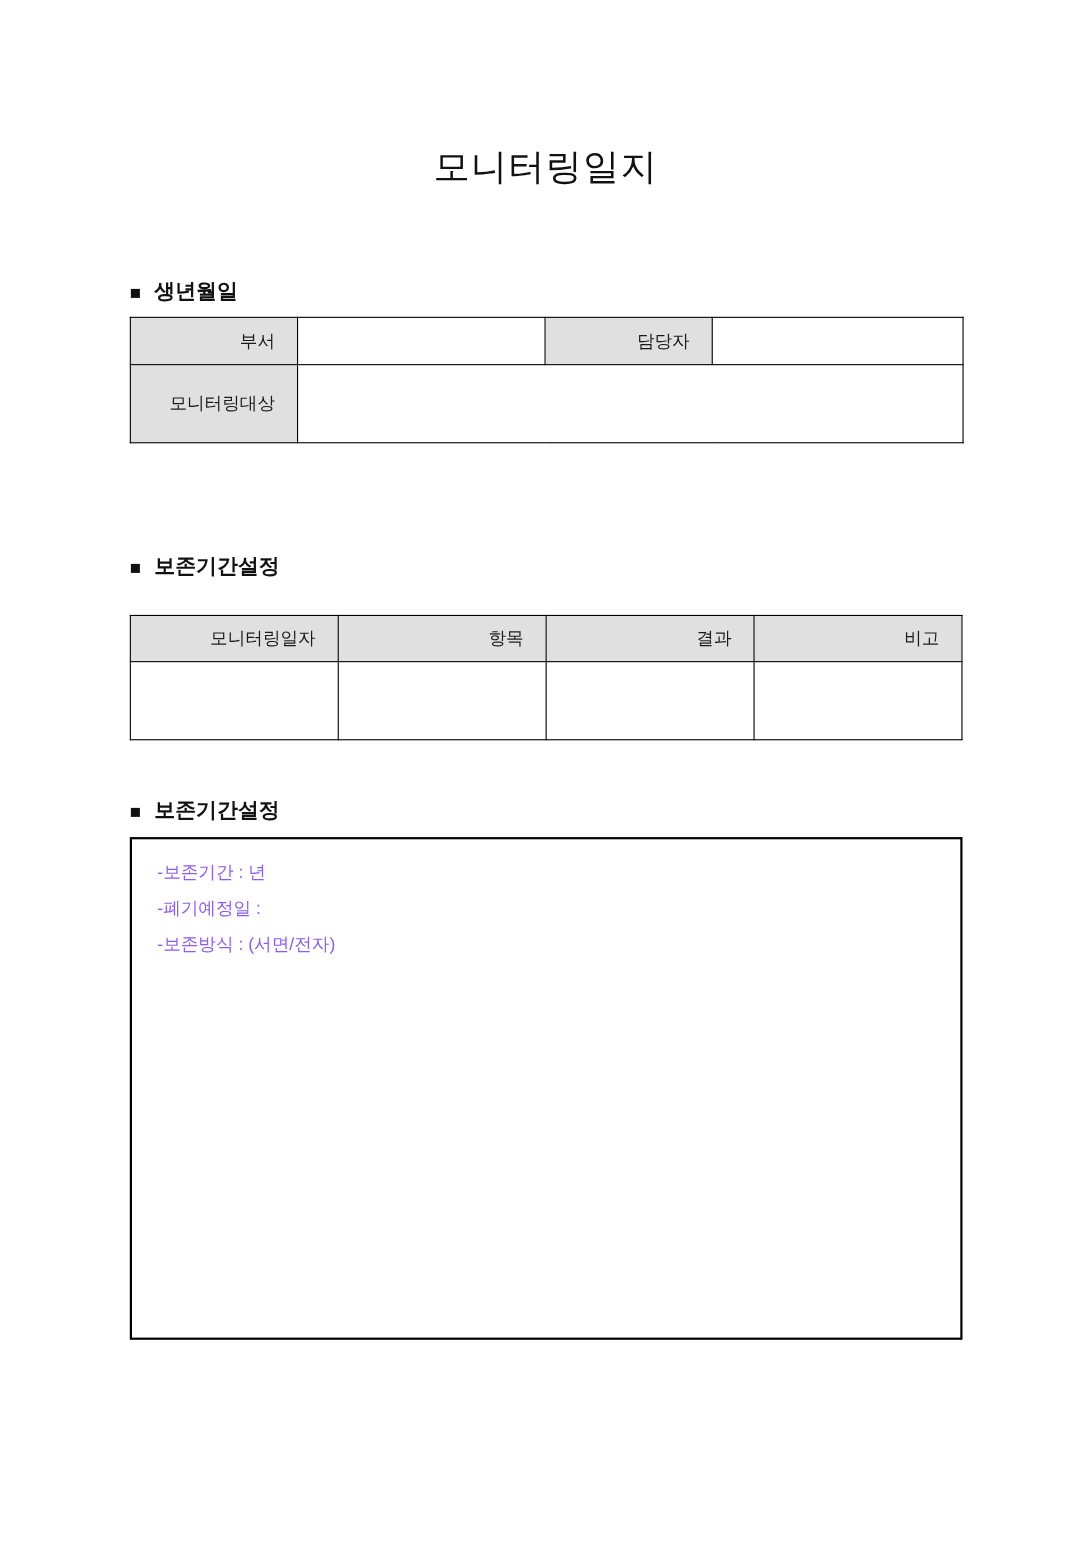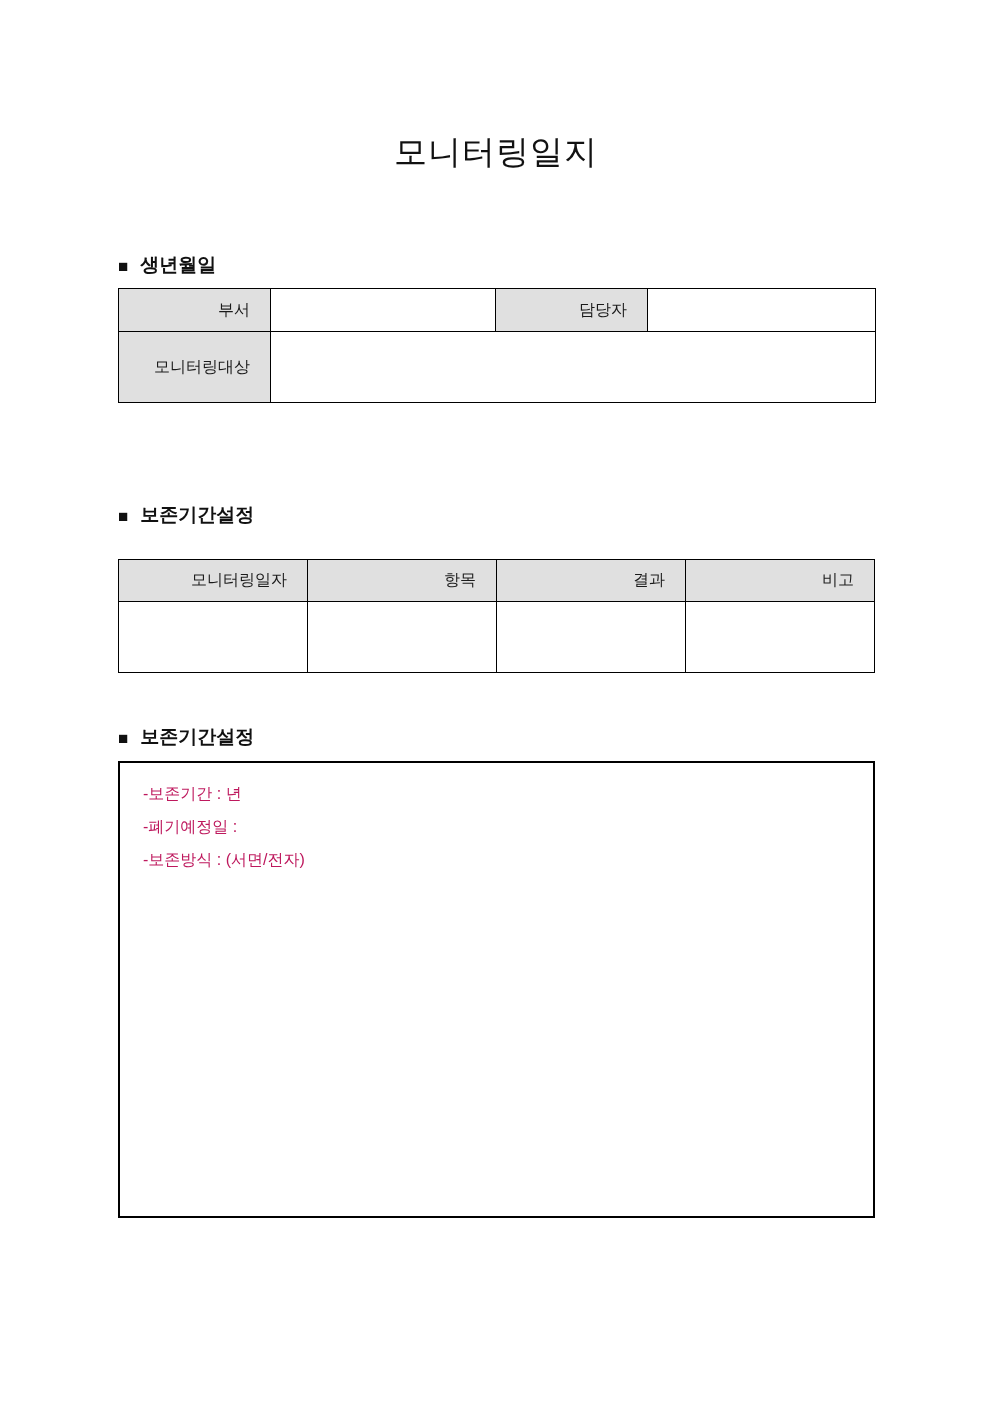--- a/index.html
+++ b/index.html
@@ -75,21 +75,21 @@
     top: 761px;
     width: 757px;
     height: 457px;
     border: 2px solid #000000;
     background: #ffffff;
     padding: 14px 20px 0 23px;
   }
   .ret-line {
     font-size: 16px;
     line-height: 33px;
-    color: #be185d;
+    color: #8b5cf6;
     white-space: pre-wrap;
   }
 </style>
 </head>
 <body>
 
 <div class="page">
 
   <h1 class="doc-title">모니터링일지</h1>
 

